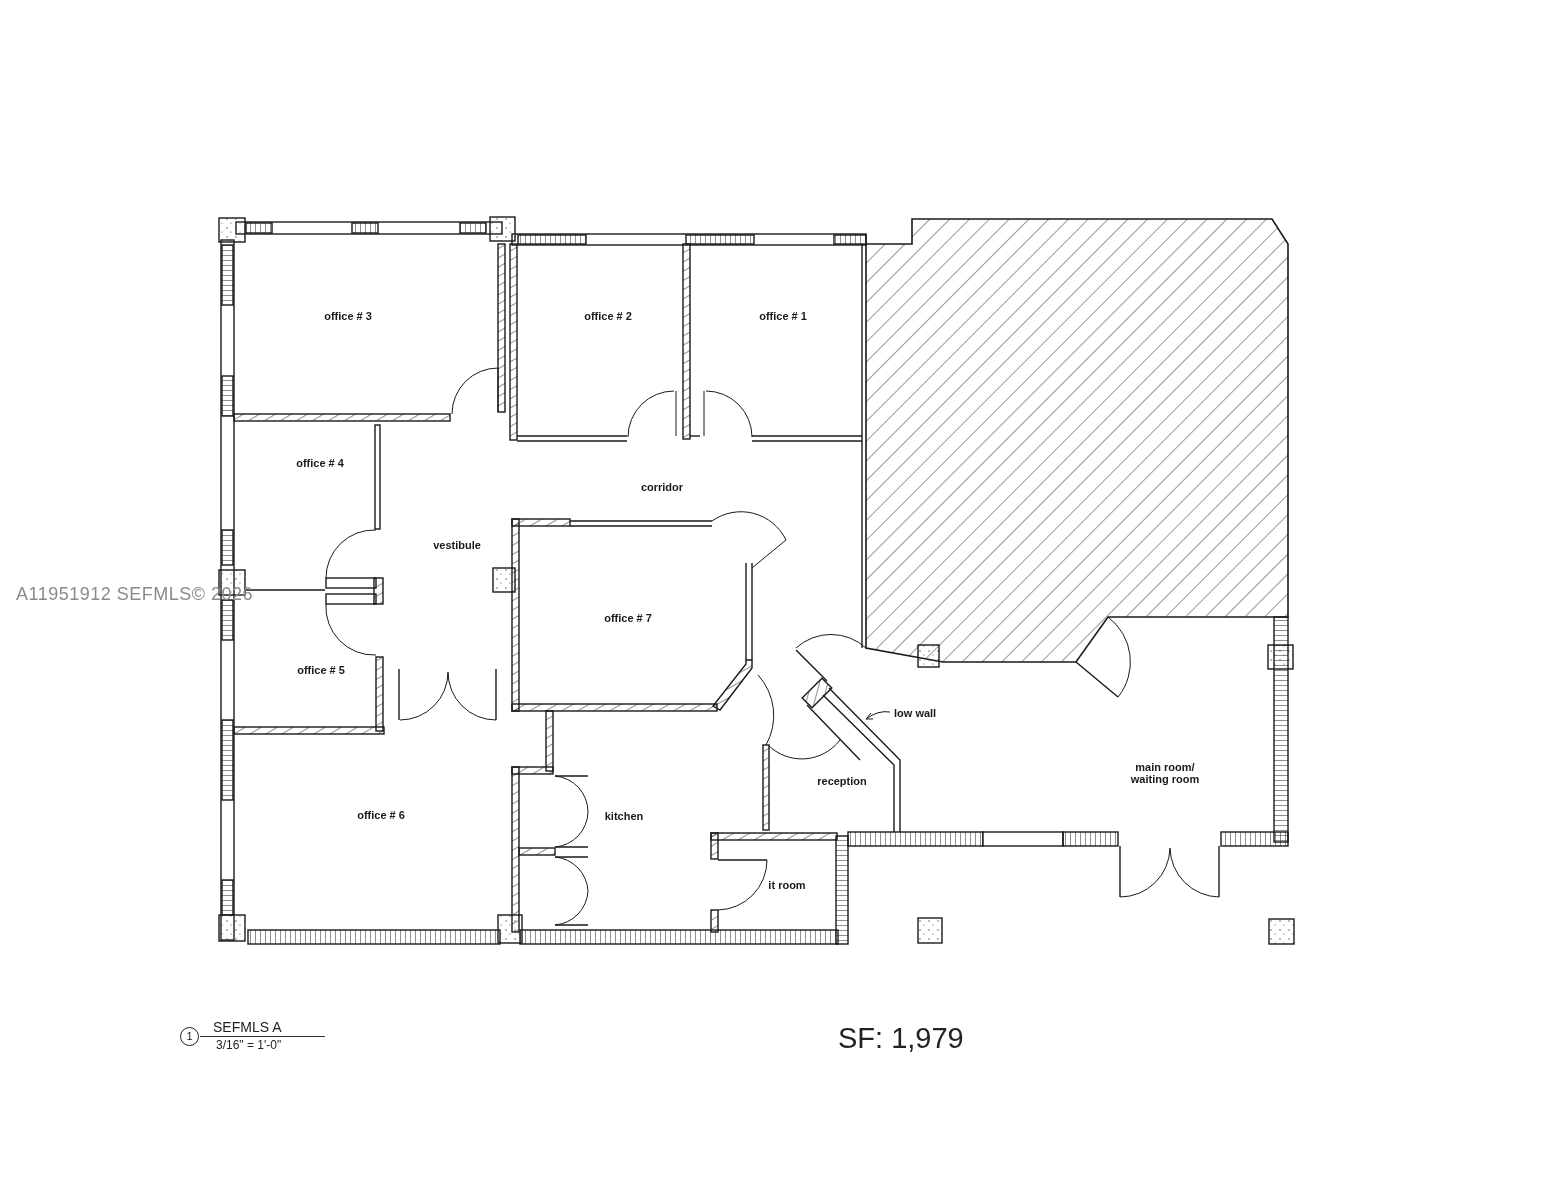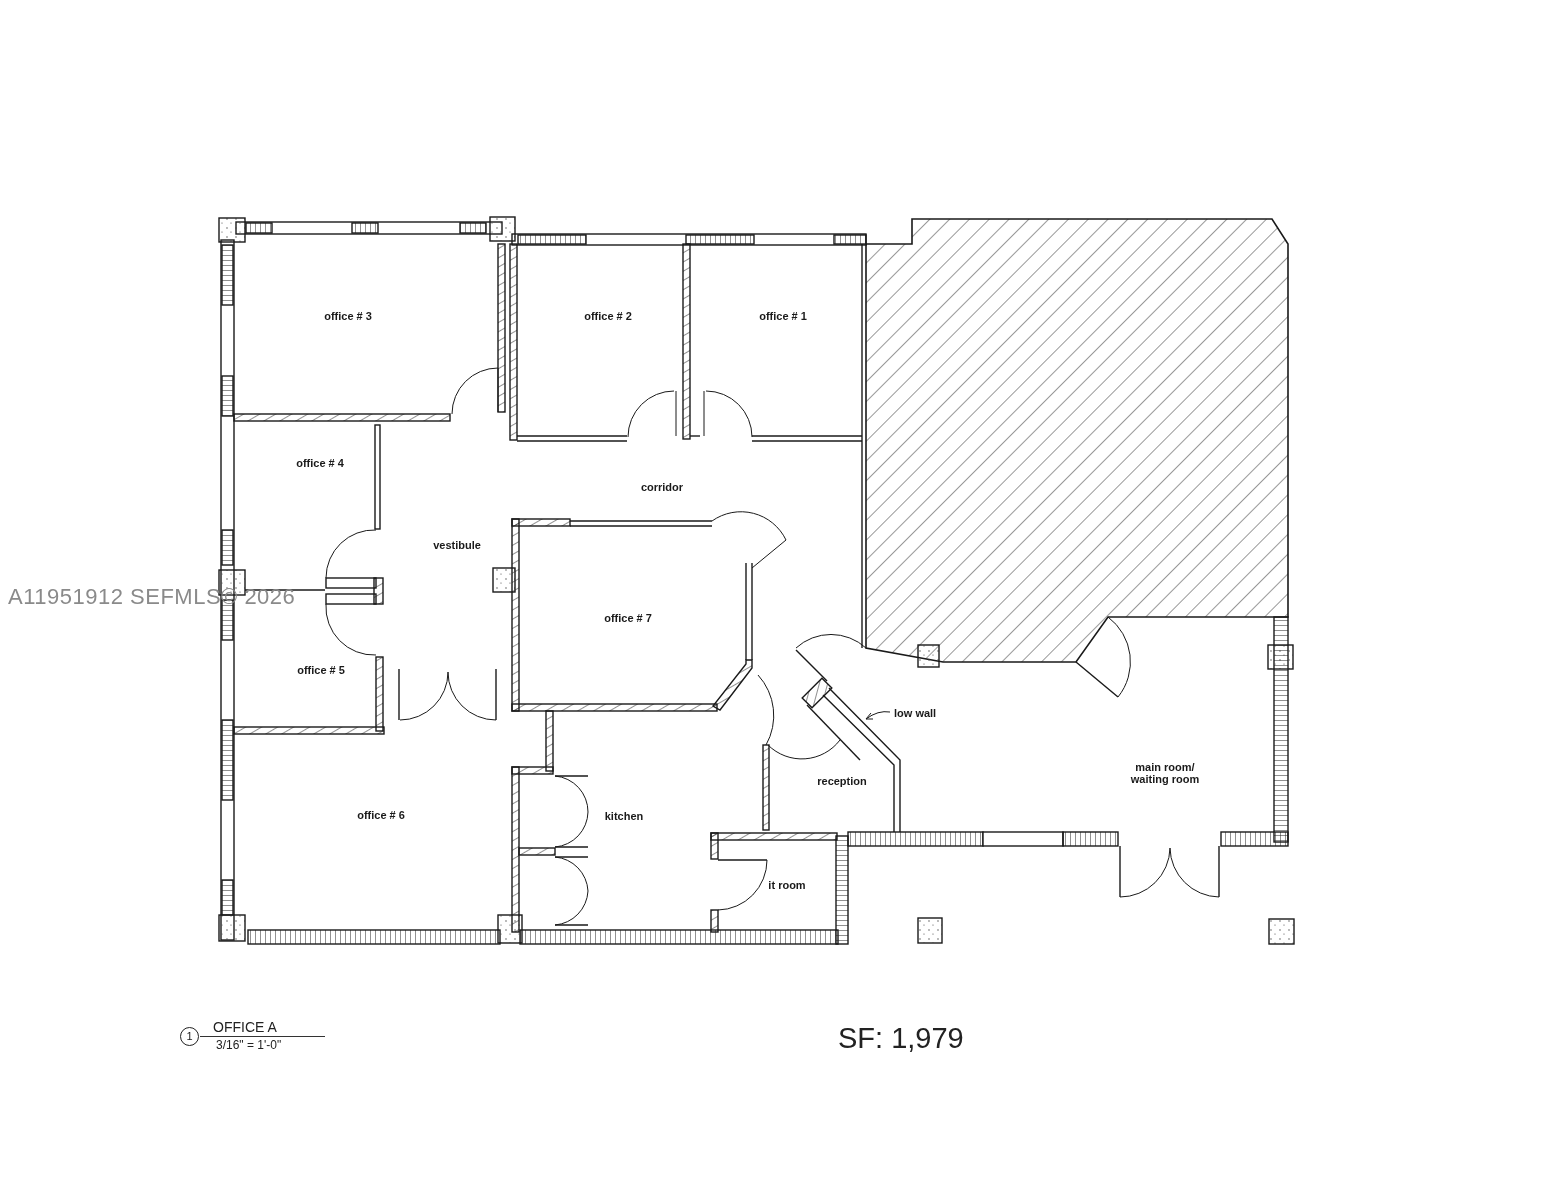--- a/index.html
+++ b/index.html
@@ -3,21 +3,21 @@
 <meta charset="utf-8">
 <style>
   html, body { margin: 0; padding: 0; background: #ffffff; }
   body { width: 1552px; height: 1200px; position: relative; overflow: hidden;
          font-family: "Liberation Sans", sans-serif; color: #1a1a1a; }
   #plan { position: absolute; left: 0; top: 0; width: 1552px; height: 1200px; }
   .room-label { font-family: "Liberation Sans", sans-serif; font-weight: bold;
                 font-size: 11px; fill: #1a1a1a; text-anchor: middle; }
   .note-label { font-family: "Liberation Sans", sans-serif; font-weight: bold;
                 font-size: 11px; fill: #1a1a1a; }
-  .watermark { position: absolute; left: 8px; top: 584px; font-size: 22px;
+  .watermark { position: absolute; left: 16px; top: 584px; font-size: 18px;
                color: #8a8a8a; letter-spacing: 0.5px; white-space: nowrap;
                font-family: "Liberation Sans", sans-serif; }
   .sf-label { position: absolute; left: 838px; top: 1022px; font-size: 29px;
               color: #222; font-family: "Liberation Sans", sans-serif; text-align: center; }
   .title-block { position: absolute; left: 180px; top: 1017px; width: 150px; height: 40px; }
   .title-circle { position: absolute; left: 0; top: 10px; width: 17px; height: 17px;
                   border: 1.2px solid #222; border-radius: 50%; font-size: 11px;
                   text-align: center; line-height: 17px; }
   .title-name { position: absolute; left: 33px; top: 2px; font-size: 14px; color: #222; }
   .title-rule { position: absolute; left: 20px; top: 19px; width: 125px; height: 1px; background: #333; }
@@ -211,17 +211,17 @@
     <text class="room-label" x="1165" y="783">waiting room</text>
     <text class="note-label" x="894" y="717">low wall</text>
   </g>
 </svg>
 
 <div class="watermark">A11951912  SEFMLS© 2026</div>
 
 <div class="title-block">
   <div class="title-circle">1</div>
   <div class="title-rule"></div>
-  <div class="title-name">OFFICE A</div>
+  <div class="title-name">SEFMLS A</div>
   <div class="title-scale">3/16" = 1'-0"</div>
 </div>
 
 <div class="sf-label">SF: 1,979</div>
 
 </body></html>

